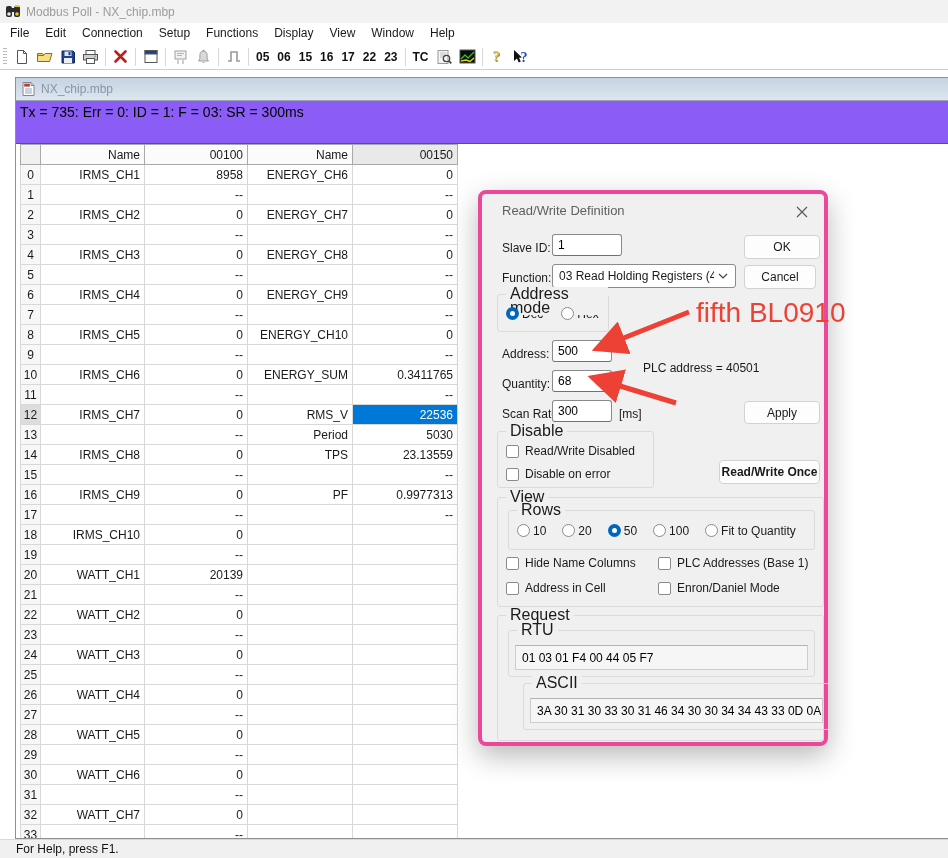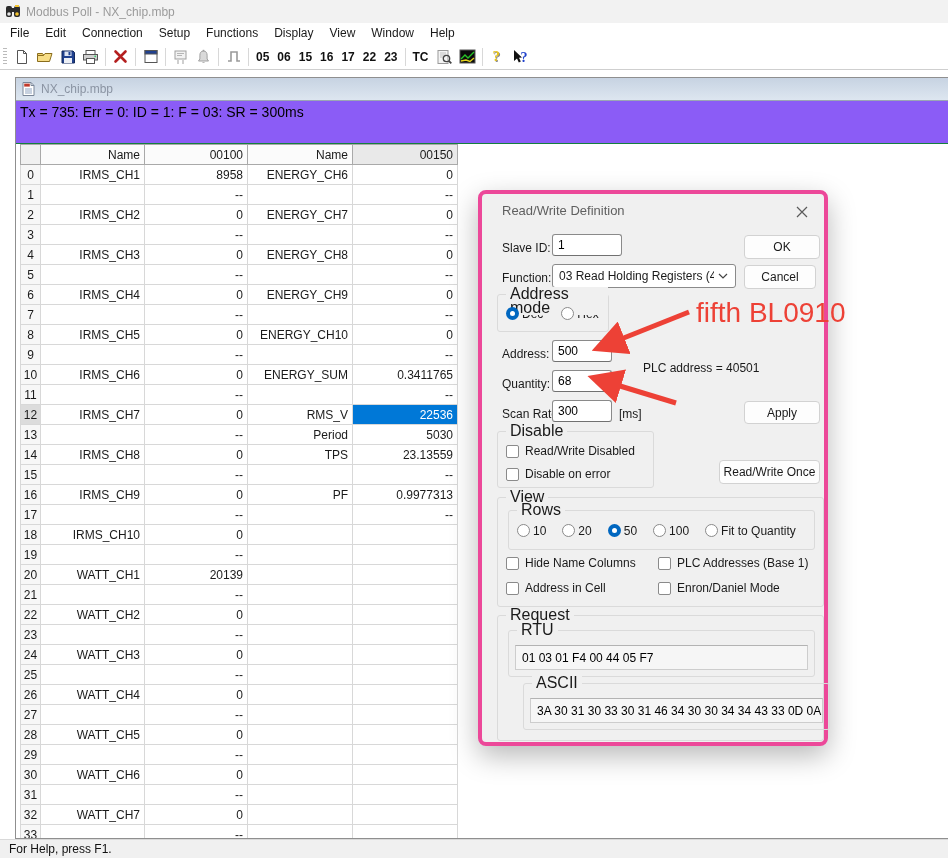--- a/index.html
+++ b/index.html
@@ -46,21 +46,21 @@
   table.grid th.corner { background:#f0f0f0; }
   table.grid th.hl { background:#e9e9e9; }
   table.grid td { height:20px; border:1px solid #d8d8d8; white-space:nowrap; overflow:hidden; }
   td.rowhdr { background:#f7f7f7; border-color:#bdbdbd; text-align:center; }
   td.rowhdr.pressed { background:#dcdcdc; }
   td.name, td.val { text-align:right; padding-right:4px; }
   td.val.selected { background:var(--sel,#0078d7); color:#fff; }
   
   .statusbar { position:absolute; left:0; bottom:0; width:100%; height:19px;
     background:#f0f0f0; border-top:1px solid #d9d9d9; font-size:12px;
-    display:flex; align-items:center; padding-left:9px; color:#111; }
+    display:flex; align-items:center; padding-left:16px; color:#111; }
   
   .dialog { position:absolute; left:478px; top:190px; width:350px; height:556px;
     background:#f0f0f0; border:4px solid #ec4899; border-radius:8px;
     box-shadow:0 10px 28px rgba(0,0,0,.28); font-size:12px; }
   .dlg-title { position:absolute; left:20px; top:9px; font-size:13px; color:#5f5f5f; }
   .dlg-close { position:absolute; right:14px; top:10px; width:16px; height:16px;
     display:flex; align-items:center; justify-content:center; cursor:default; }
   .dlg-label { position:absolute; color:#1a1a1a; }
   .dlg-input { position:absolute; height:22px; background:#fff; border:1px solid #8a8a8a;
     border-bottom-color:#717171; border-radius:3px; font-size:12px; padding:0 0 0 5px;
@@ -561,21 +561,21 @@
           <label class="check-item">
             <span class="checkbox"></span>
             <span>Read/Write Disabled</span>
           </label>
           <label class="check-item">
             <span class="checkbox"></span>
             <span>Disable on error</span>
           </label>
         </div>
     </div>
-    <div class="btn" style="left:237px;top:266px;width:101px;height:24px;">Read/Write Once</div>
+    <div class="btn" style="left:237px;top:266px;width:101px;height:24px;font-weight:bold;">Read/Write Once</div>
 
     <div class="groupbox" style="left:15px;top:303px;width:327px;height:110px;">
       <span class="legend">View</span>
       <div class="groupbox" style="left:10px;top:12px;width:307px;height:40px;">
         <span class="legend">Rows</span>
         <div class="radio-row" style="padding:13px 0 0 8px;gap:16px;">
             <label class="radio-item">
               <span class="radio"></span>
               <span>10</span>
             </label>

